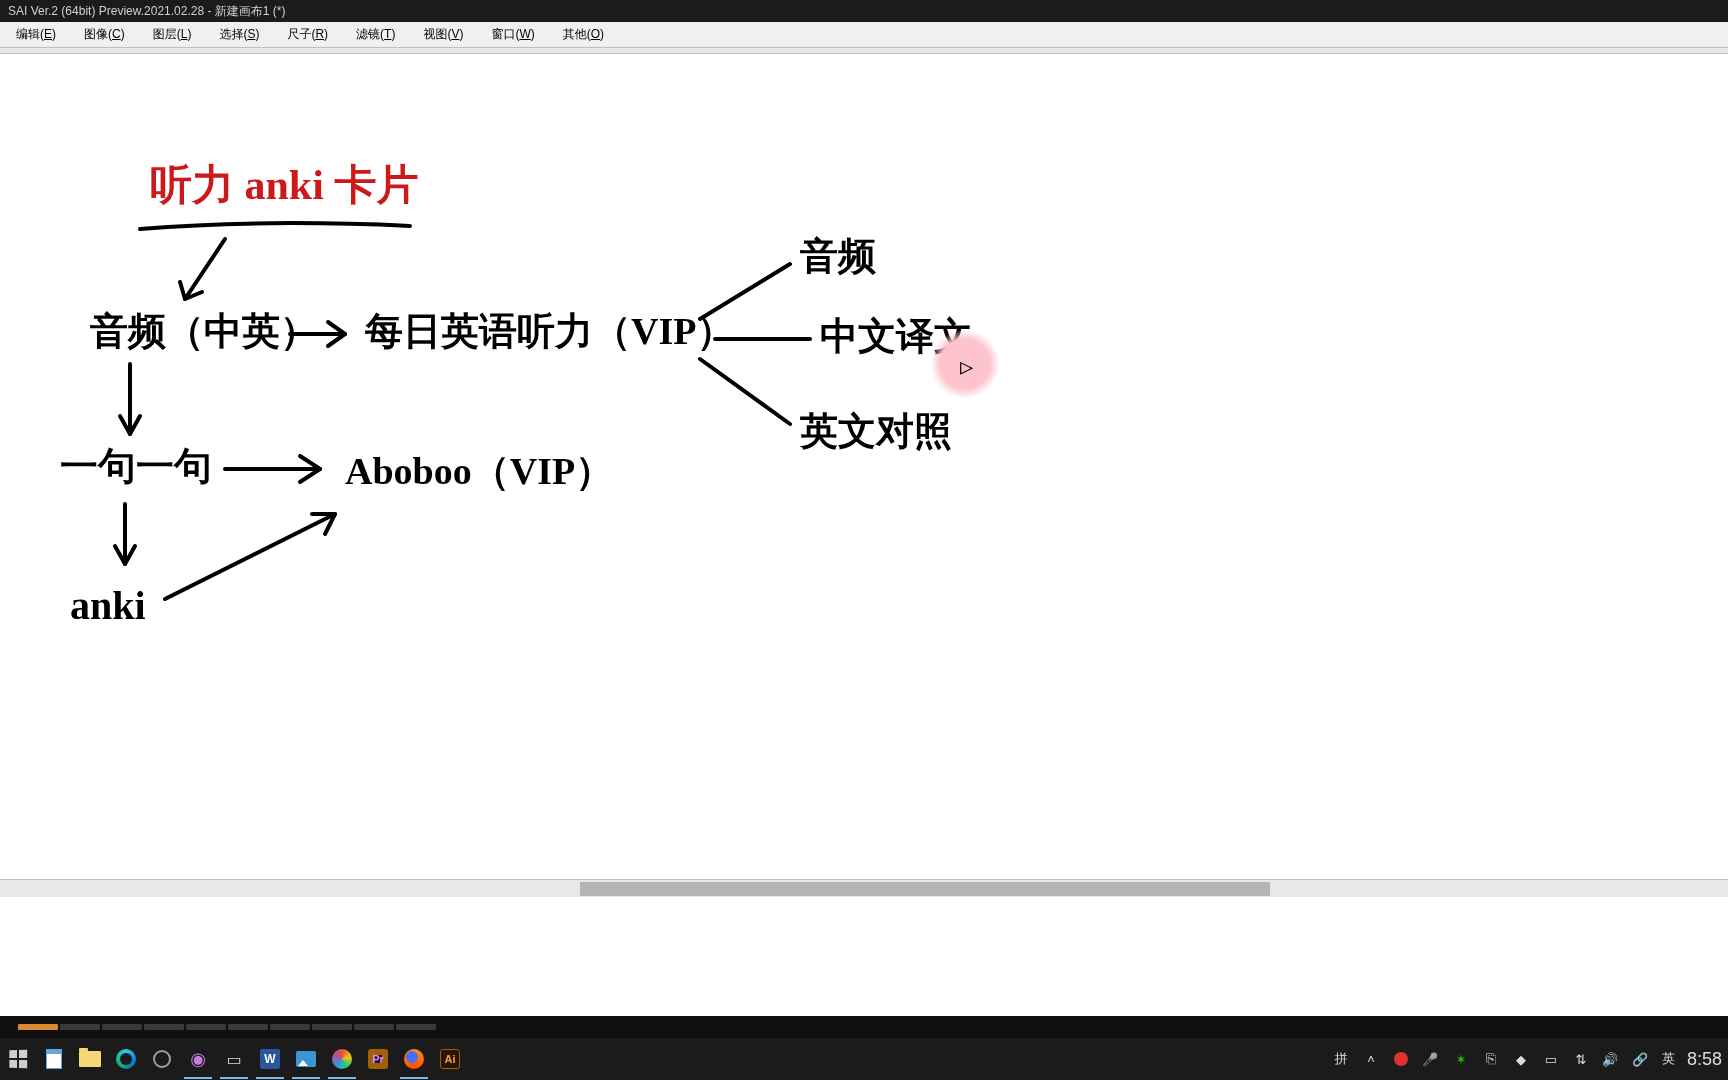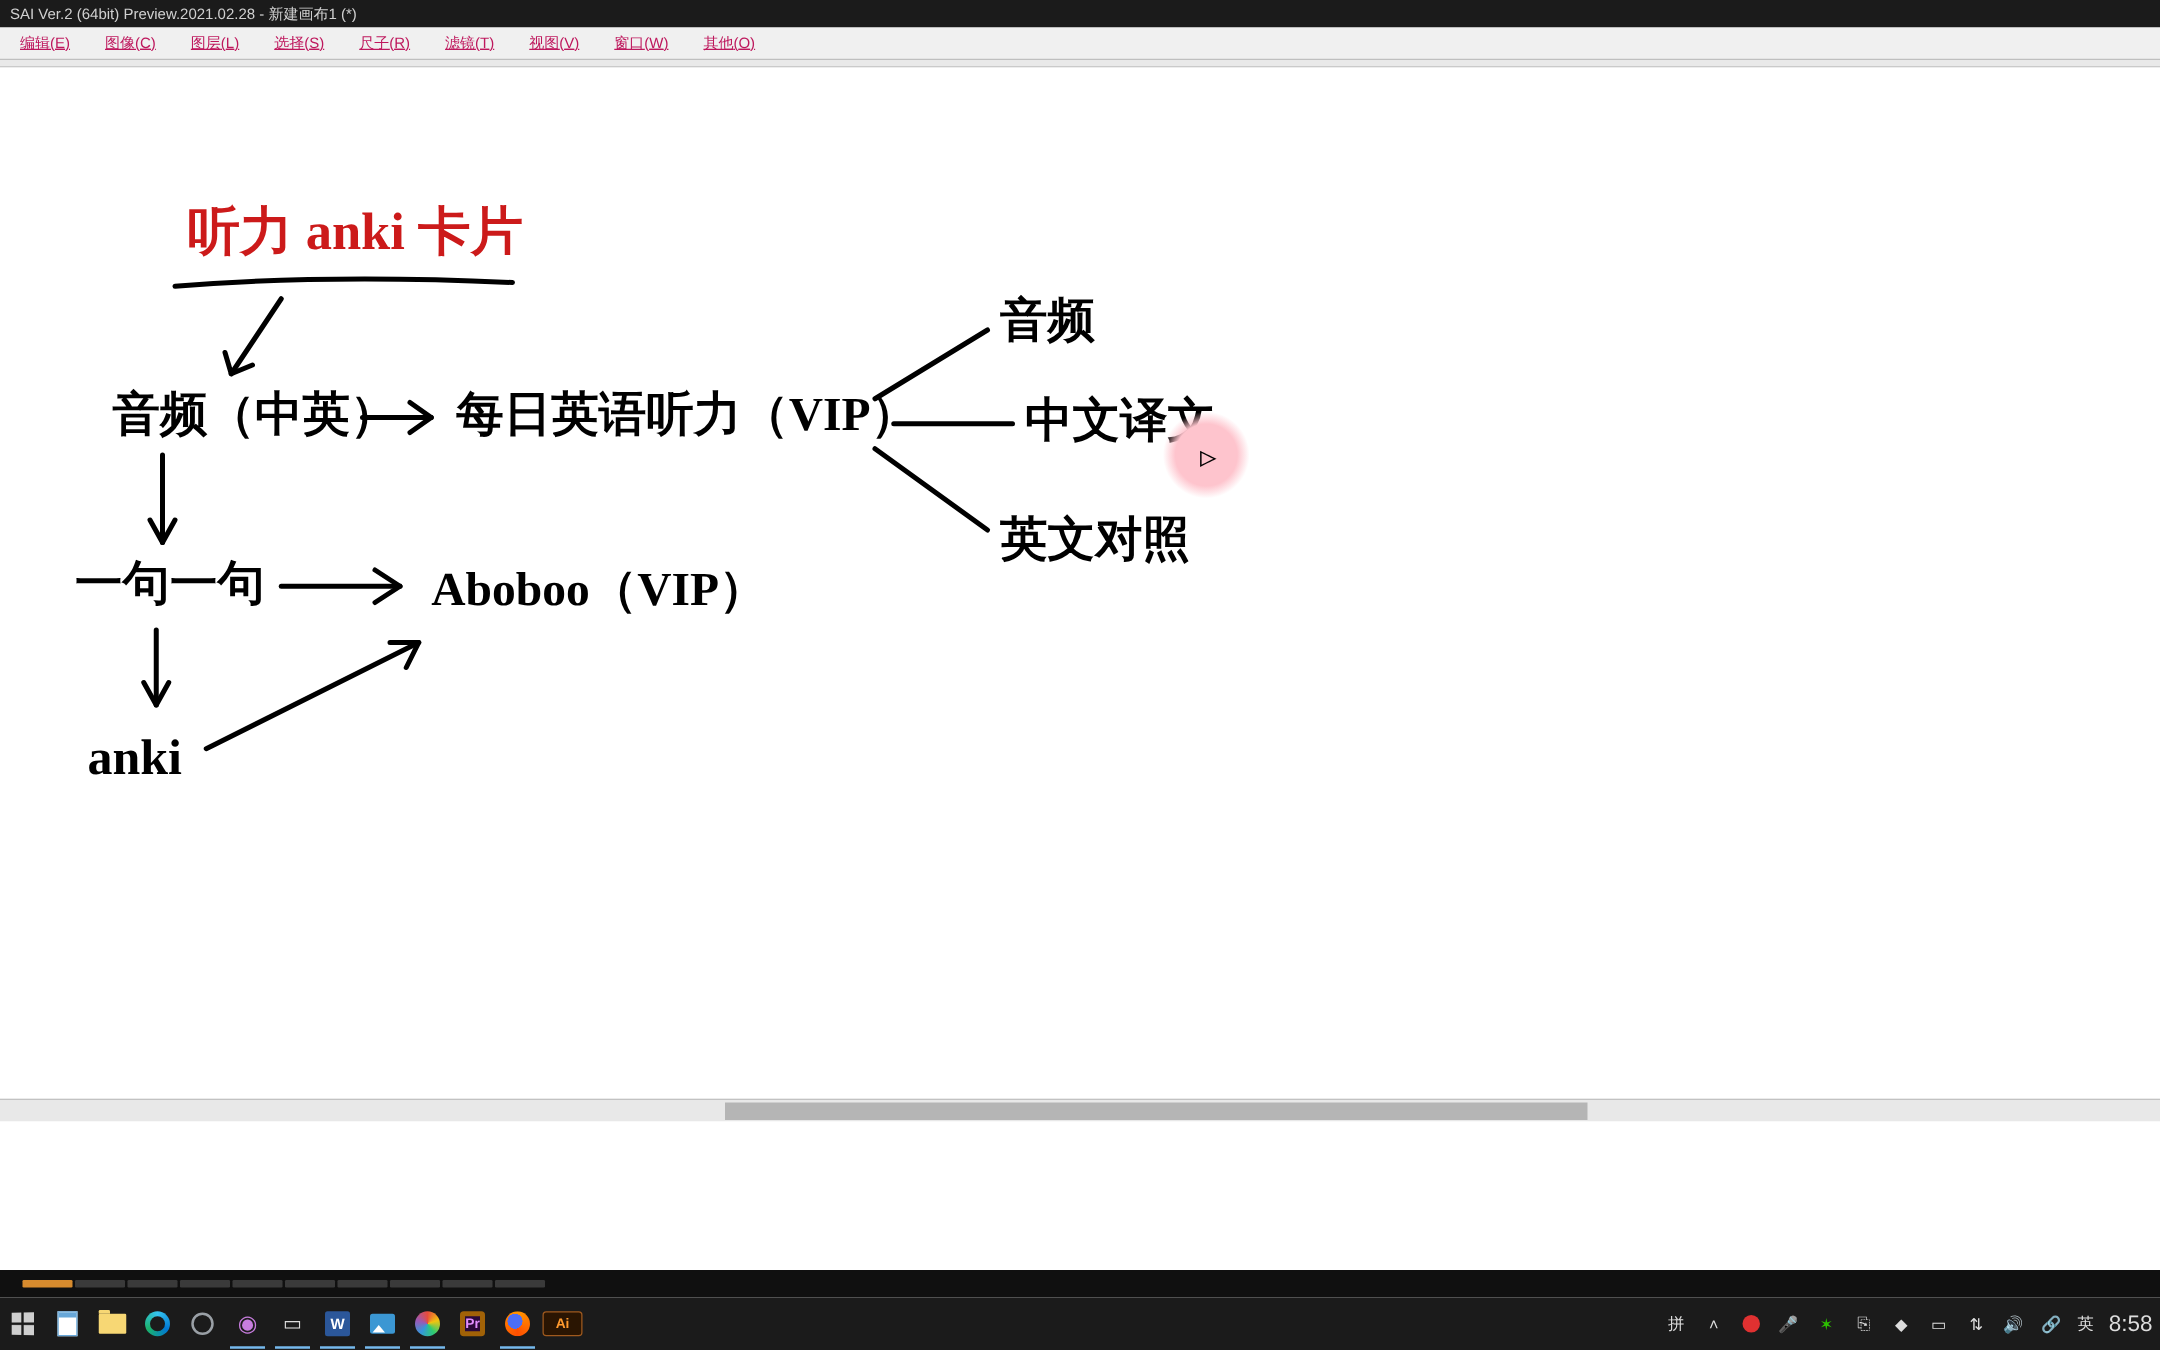--- a/index.html
+++ b/index.html
@@ -3,21 +3,21 @@
   <meta charset="utf-8">
   <style>
     * { margin: 0; padding: 0; box-sizing: border-box; }
     body { font-family: "Microsoft YaHei", sans-serif; background: #fff; width: 1728px; height: 1080px; overflow: hidden; position: relative; }
 
     
     .titlebar { background: #1b1b1b; color: #d0d0d0; height: 22px; line-height: 22px; font-size: 12px; padding-left: 8px; }
 
     
     .menubar { background: #f0f0f0; height: 26px; border-bottom: 1px solid #bfbfbf; display: flex; align-items: center; padding-left: 2px; }
-    .menubar .menu { font-size: 12px; color: #be185d; padding: 0 14px; cursor: default; text-decoration: underline; }
+    .menubar .menu { font-size: 12px; color: #000000; padding: 0 14px; cursor: default; }
     .menubar .menu u { text-decoration: underline; }
 
     
     .toolgap { height: 6px; background: #e9e9e9; border-bottom: 1px solid #c0c0c0; }
 
     
     .canvas-wrap { position: relative; background: #ffffff; width: 100%; height: 843px; }
     .canvas-svg { position: absolute; top: 0; left: 0; }
 
     
@@ -45,22 +45,22 @@
     .tray .lang { font-size: 13px; }
 
     .edge-icon { position: relative; width: 20px; height: 20px; border-radius: 50%; background: conic-gradient(#36c5f0 0deg, #0078d4 120deg, #1bb36b 240deg, #36c5f0 360deg); }
     .edge-icon::after { content:""; position:absolute; inset:4px; background:#1b1b1b; border-radius:50%; }
     .folder-icon { width: 22px; height: 16px; background: #f7d774; border-radius: 1px; position: relative; }
     .folder-icon::before { content:""; position:absolute; top:-3px; left:0; width:9px; height:3px; background:#f7d774; border-radius:1px 1px 0 0; }
     .notepad-icon { width:16px; height:20px; background:#fff; border:1px solid #67a7d8; position:relative; }
     .notepad-icon::before { content:""; position:absolute; top:0; left:0; right:0; height:4px; background:#67a7d8; }
     .ff-icon { width:20px; height:20px; border-radius:50%; background: radial-gradient(circle at 40% 40%, #4c6ef5 0 35%, transparent 36%), conic-gradient(#ff9500, #ff4f00, #ff9500); }
     .word-icon { width:20px; height:20px; background:#2b579a; color:#fff; font-weight:bold; font-size:12px; display:flex; align-items:center; justify-content:center; border-radius:2px; }
-    .pr-icon { width:20px; height:20px; background:#2a0a3a; color:#e28eff; font-weight:bold; font-size:11px; display:flex; align-items:center; justify-content:center; border-radius:3px; border:4px solid #a16207; }
-    .ai-icon { width:32px; height:20px; background:#2a1502; color:#ff9a2e; font-weight:bold; font-size:11px; display:flex; align-items:center; justify-content:center; border-radius:3px; border:1px solid #a05a1e; }
+    .pr-icon { width:20px; height:20px; background:#2a0a3a; color:#e28eff; font-weight:bold; font-size:11px; display:flex; align-items:center; justify-content:center; border-radius:3px; border:6px solid #a16207; }
+    .ai-icon { width:20px; height:20px; background:#2a1502; color:#ff9a2e; font-weight:bold; font-size:11px; display:flex; align-items:center; justify-content:center; border-radius:3px; border:1px solid #a05a1e; }
     .cortana-icon { width:18px; height:18px; border:2px solid #9aa0a6; border-radius:50%; }
     .sai-icon { width:20px; height:20px; border-radius:50%; background: conic-gradient(#e74c3c,#f1c40f,#2ecc71,#3498db,#9b59b6,#e74c3c); }
     .pic-icon { width:20px; height:16px; background:#3b97d3; position:relative; border-radius:2px; }
     .pic-icon::after { content:""; position:absolute; bottom:1px; left:2px; width:0; height:0; border-left:5px solid transparent; border-right:5px solid transparent; border-bottom:6px solid #fff; }
     .rec-dot { width:14px; height:14px; border-radius:50%; background:#e03131; }
 
     
     .winstrip { position: absolute; bottom: 42px; left: 0; right: 0; height: 22px; background: #101010; display: flex; align-items: center; gap: 2px; padding-left: 18px; }
     .winstrip .w { width: 40px; height: 6px; background: #3a3a3a; border-radius: 1px; }
     .winstrip .w.active { background: #d78b2e; }

